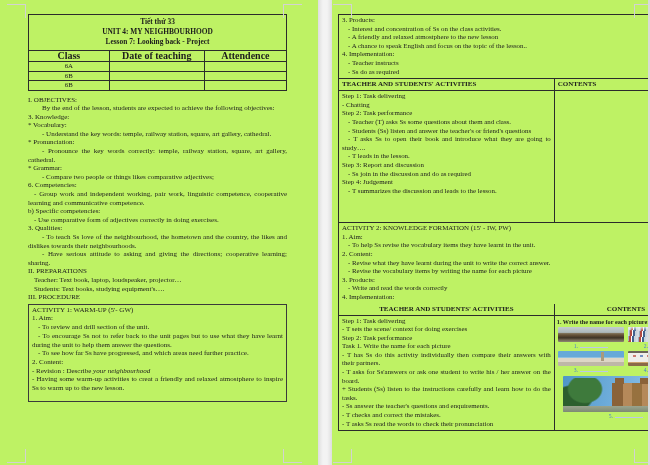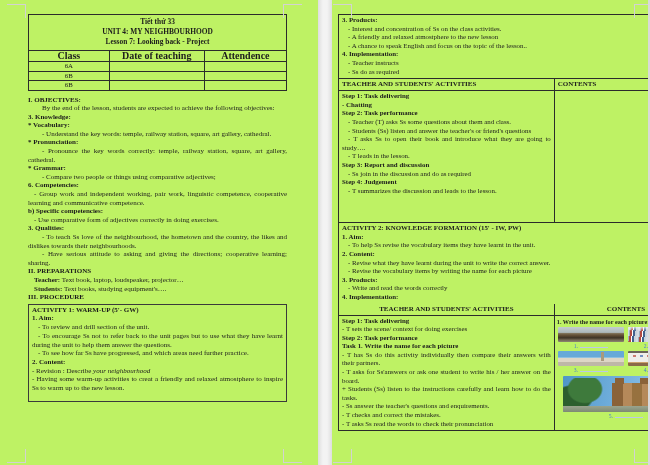--- a/index.html
+++ b/index.html
@@ -13,21 +13,21 @@
   .page2{left:332px;width:372px;padding:14px 6px 15px 6px;font-size:6.9px;line-height:8.6px;}
   .right-edge{position:absolute;right:0;top:0;width:2px;height:465px;background:#d9d9d9;}
   
   .cmark{position:absolute;width:18px;height:13px;border:0 solid #d2d2d2;}
   .cm-tl{border-top-width:1px;border-right-width:1px;}
   .cm-tr{border-top-width:1px;border-left-width:1px;}
   .cm-bl{border-bottom-width:1px;border-right-width:1px;}
   .cm-br{border-bottom-width:1px;border-left-width:1px;}
   
   .para{min-height:8.4px;}
-  .b{font-weight:bold;}
+  .b{font-weight:normal;}
   .i{font-style:italic;}
   .j{text-align:justify;}
   .ind{text-indent:14px;}
   .ind2{text-indent:6px;}
   
   .htable{border:1px solid #2b2b2b;margin-bottom:5px;}
   .ht-title{text-align:center;font-weight:bold;font-size:7.4px;line-height:10px;padding:2px 0 3px;}
   .ht-row{display:grid;grid-template-columns:31% 37% 32%;}
   .ht-row > div{border-top:1px solid #2b2b2b;border-left:1px solid #2b2b2b;height:8.5px;
                 font-size:6.8px;line-height:8.5px;text-align:center;}
@@ -118,21 +118,21 @@
 
     <div class="body1">
         <div class="para"><span class="b">I. OBJECTIVES:</span></div>
         <div class="para ind j"><span>By the end of the lesson, students are expected to achieve the following objectives:</span></div>
         <div class="para"><span class="b">3. Knowledge:</span></div>
         <div class="para"><span class="b">* Vocabulary:</span></div>
         <div class="para ind j"><span>- Understand the key words: temple, railway station, square, art gallery, cathedral.</span></div>
         <div class="para"><span class="b">* Pronunciation:</span></div>
         <div class="para ind j"><span>- Pronounce the key words correctly: temple, railway station, square, art gallery, cathedral.</span></div>
         <div class="para"><span class="b">* Grammar:</span></div>
-        <div class="para ind"><span>- Compare two people or things using comparative adjectives;</span></div>
+        <div class="para ind"><span>- Compare two people or things likes comparative adjectives;</span></div>
         <div class="para"><span class="b">6. Competencies:</span></div>
         <div class="para ind2 j"><span>- Group work and independent working, pair work, linguistic competence, cooperative learning and communicative competence.</span></div>
         <div class="para"><span class="b">b) Specific competencies:</span></div>
         <div class="para ind2"><span>- Use comparative form of adjectives correctly in doing exercises.</span></div>
         <div class="para"><span class="b">3. Qualities:</span></div>
         <div class="para ind j"><span>- To teach Ss love of the neighbourhood, the hometown and the country, the likes and dislikes towards their neighbourhoods.</span></div>
         <div class="para ind j"><span>- Have serious attitude to asking and giving the directions;  cooperative learning; sharing.</span></div>
         <div class="para"><span class="b">II. PREPARATIONS</span></div>
         <div class="para ind2"><span class="b">Teacher:</span><span> Text book, laptop, loudspeaker, projector…</span></div>
         <div class="para ind2"><span class="b">Students:</span><span> Text books, studying equipment's….</span></div>

